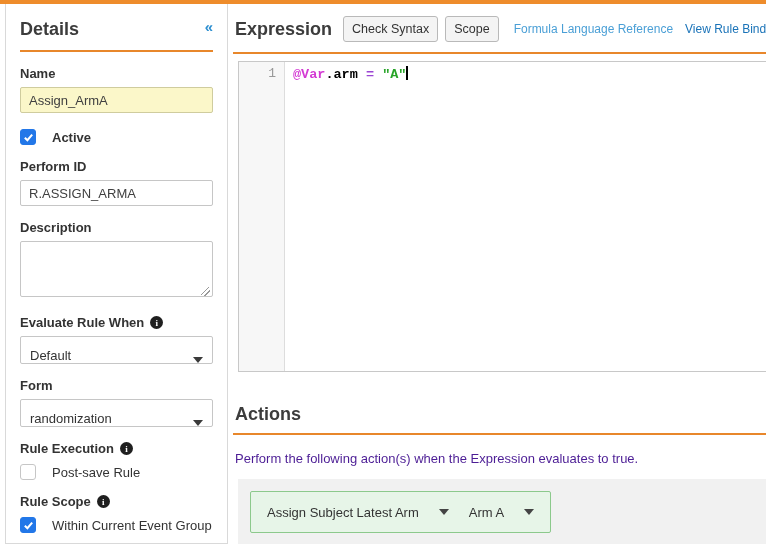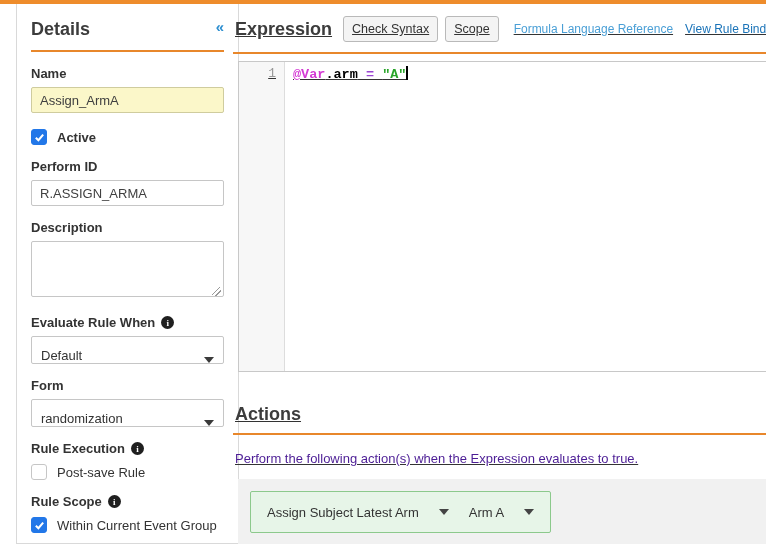--- a/index.html
+++ b/index.html
@@ -8,21 +8,21 @@
     font-family: "Liberation Sans", sans-serif;
     background: #fff;
     position: relative;
     overflow: hidden;
     color: #333;
   }
   .top-bar { position: absolute; left: 0; top: 0; width: 766px; height: 4px; background: #EE8C2B; }
 
   
   .details-panel {
-    position: absolute; left: 16px; top: 4px; width: 223px; height: 540px;
+    position: absolute; left: 5px; top: 4px; width: 223px; height: 540px;
     background: #fff; border: 1px solid #d9d9d9; border-top: none;
     padding: 14px 14px 12px 14px;
   }
   .panel-header {
     display: flex; justify-content: space-between; align-items: flex-start;
     padding-bottom: 10px; border-bottom: 2px solid #E8872B;
   }
   .panel-title { font-size: 18px; font-weight: bold; color: #3c3c3c; line-height: 22px; }
   .collapse-btn { color: #2E8FD0; font-size: 15px; font-weight: bold; cursor: pointer; line-height: 18px; }
 
@@ -60,31 +60,31 @@
   .select-box {
     height: 28px; border: 1px solid #c6c6c6; background: #fff; border-radius: 2px;
     display: flex; align-items: flex-end; justify-content: space-between;
     padding: 0 9px; font-size: 13px; color: #333; cursor: pointer;
   }
   .caret-down {
     width: 0; height: 0; border-left: 5px solid transparent;
     border-right: 5px solid transparent; border-top: 6px solid #3a3a3a;
   }
 
-  .check-row { display: flex; align-items: center; gap: 10px; margin-top: 8px; font-size: 13px; }
+  .check-row { display: flex; align-items: center; gap: 16px; margin-top: 8px; font-size: 13px; }
   .check-row.bold { font-weight: bold; margin-top: 16px; }
   .checkbox {
     width: 16px; height: 16px; border-radius: 3px; border: 1px solid #c6c6c6;
     background: #fff; display: inline-flex; align-items: center; justify-content: center;
     cursor: pointer; flex: none;
   }
   .checkbox.checked { background: #2277E8; border-color: #2277E8; }
 
   
-  .main-area { position: absolute; left: 233px; top: 4px; right: 0; height: 383px; text-decoration: underline; }
+  .main-area { position: absolute; left: 233px; top: 4px; right: 0; height: 383px; }
   .main-header {
     display: flex; align-items: center; gap: 7px; white-space: nowrap;
     padding: 12px 0 10px 2px; border-bottom: 2px solid #E8872B;
   }
   .main-title { font-size: 18px; font-weight: bold; color: #3c3c3c; margin-right: 4px; }
   .gray-btn {
     font-family: "Liberation Sans", sans-serif; font-size: 12.5px; color: #333;
     background: #f4f4f4; border: 1px solid #b9b9b9; border-radius: 3px;
     padding: 5px 8px; cursor: pointer;
   }

